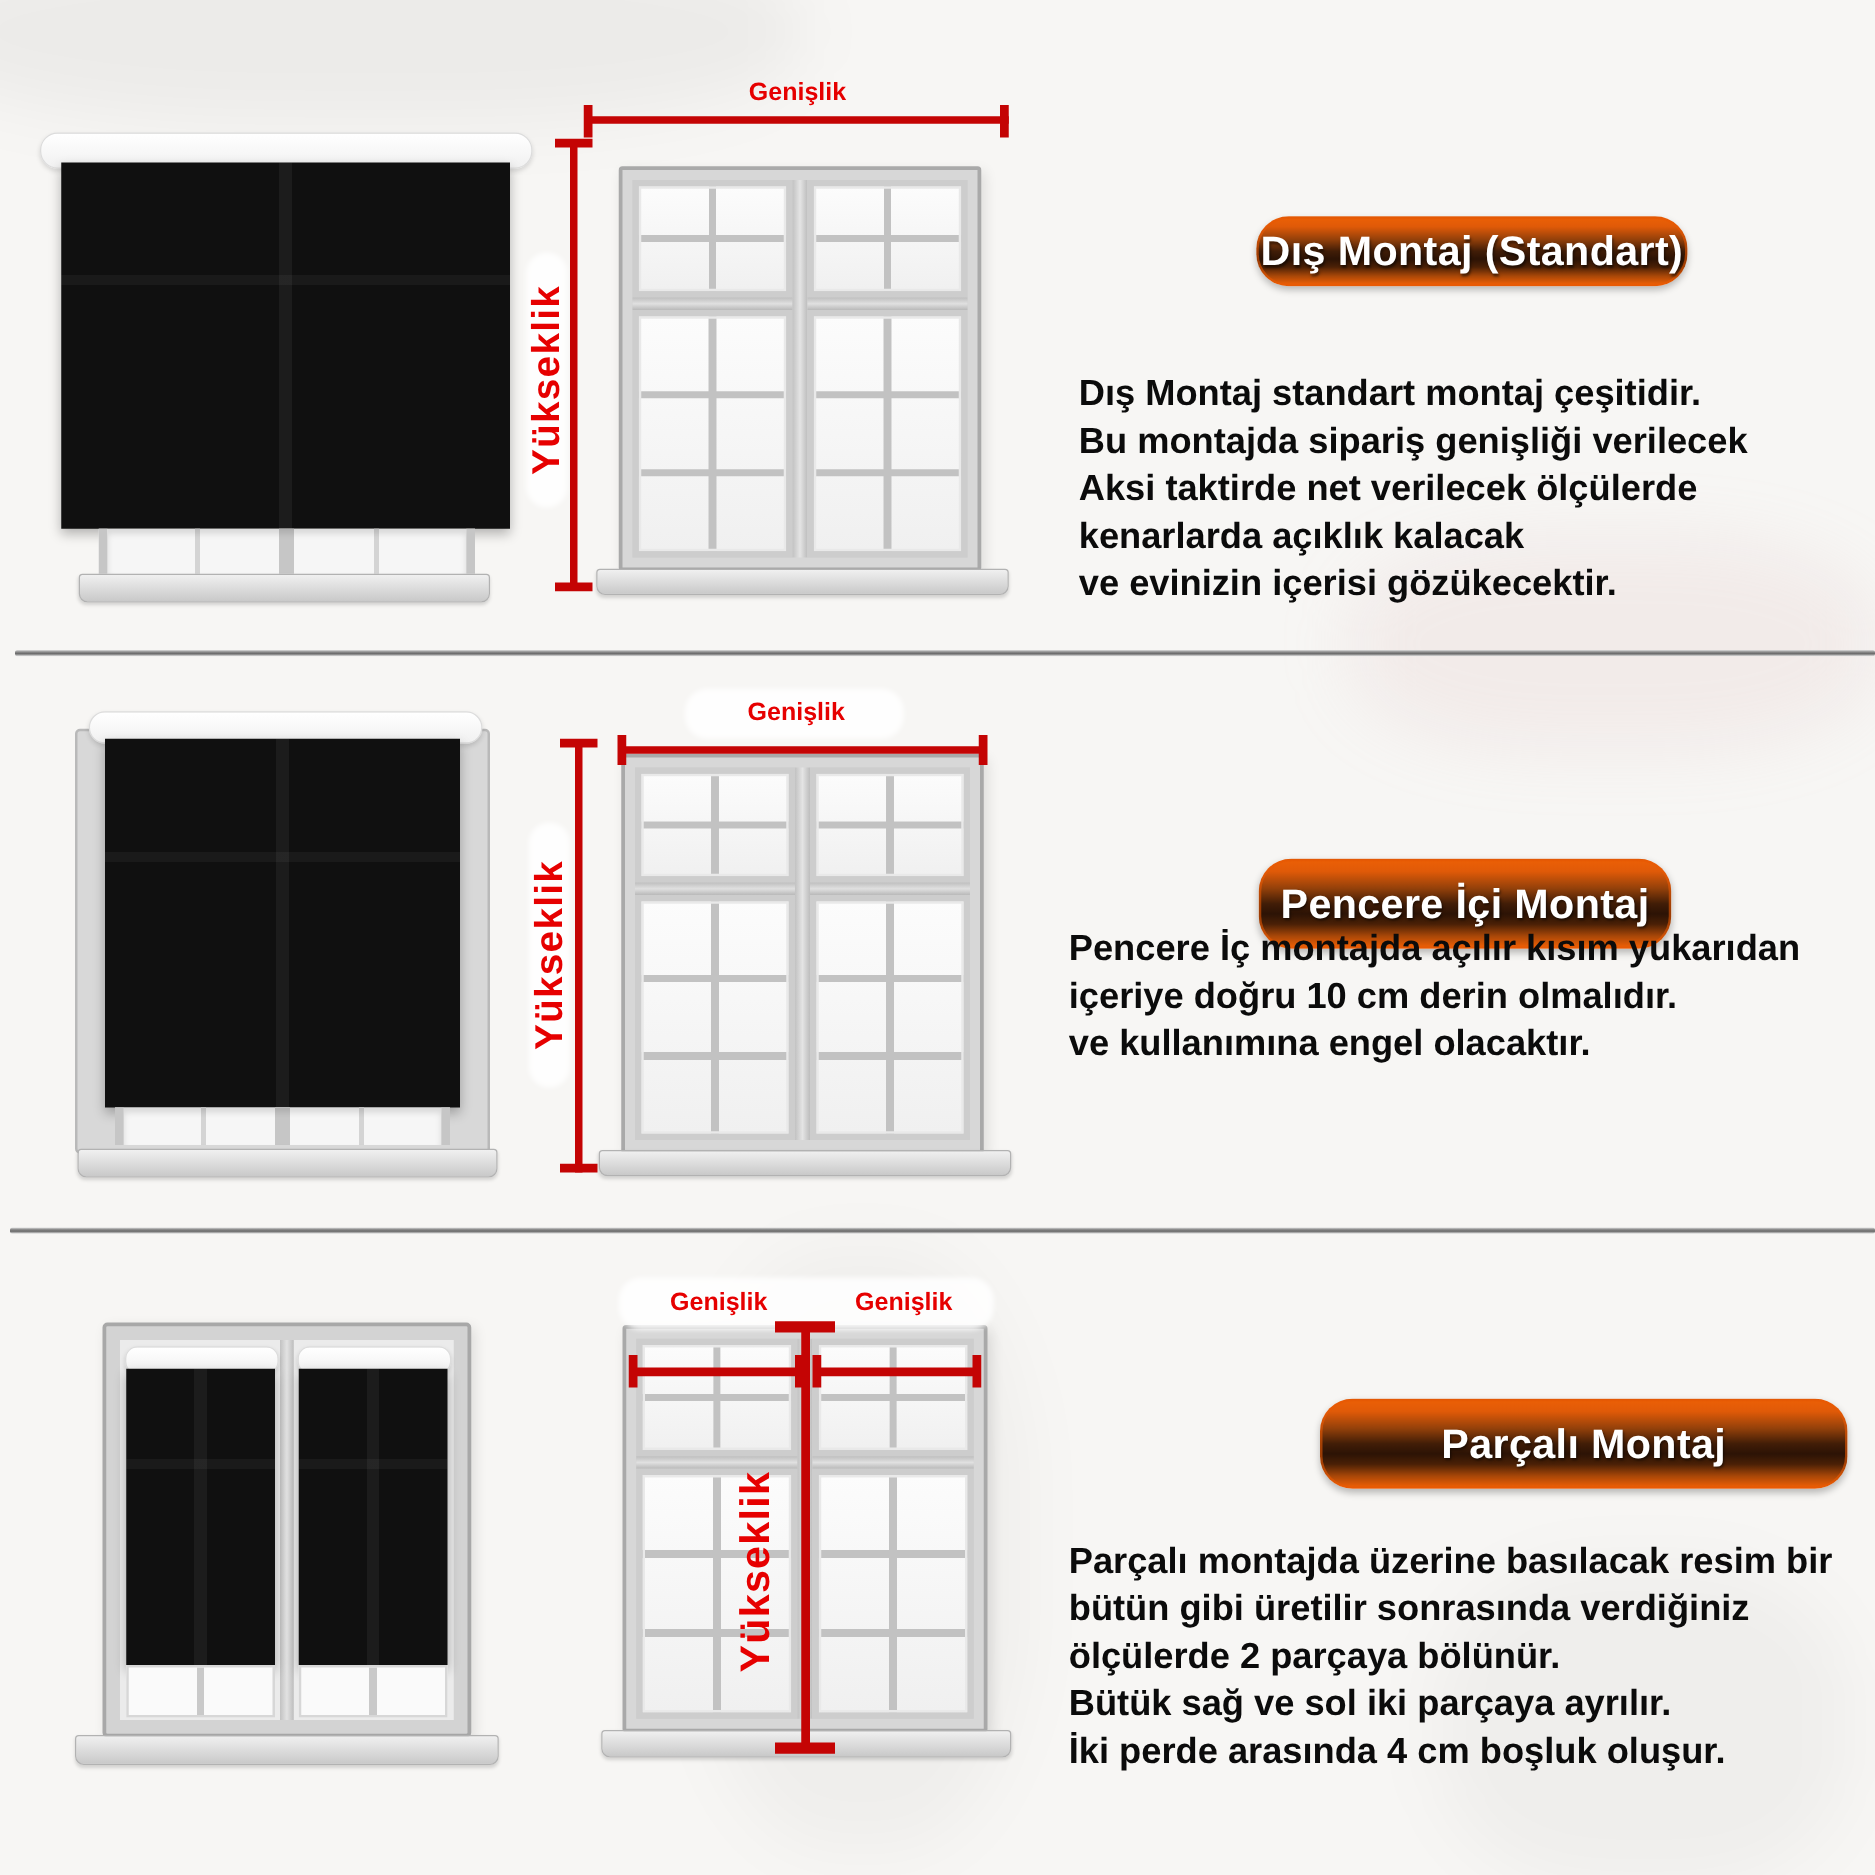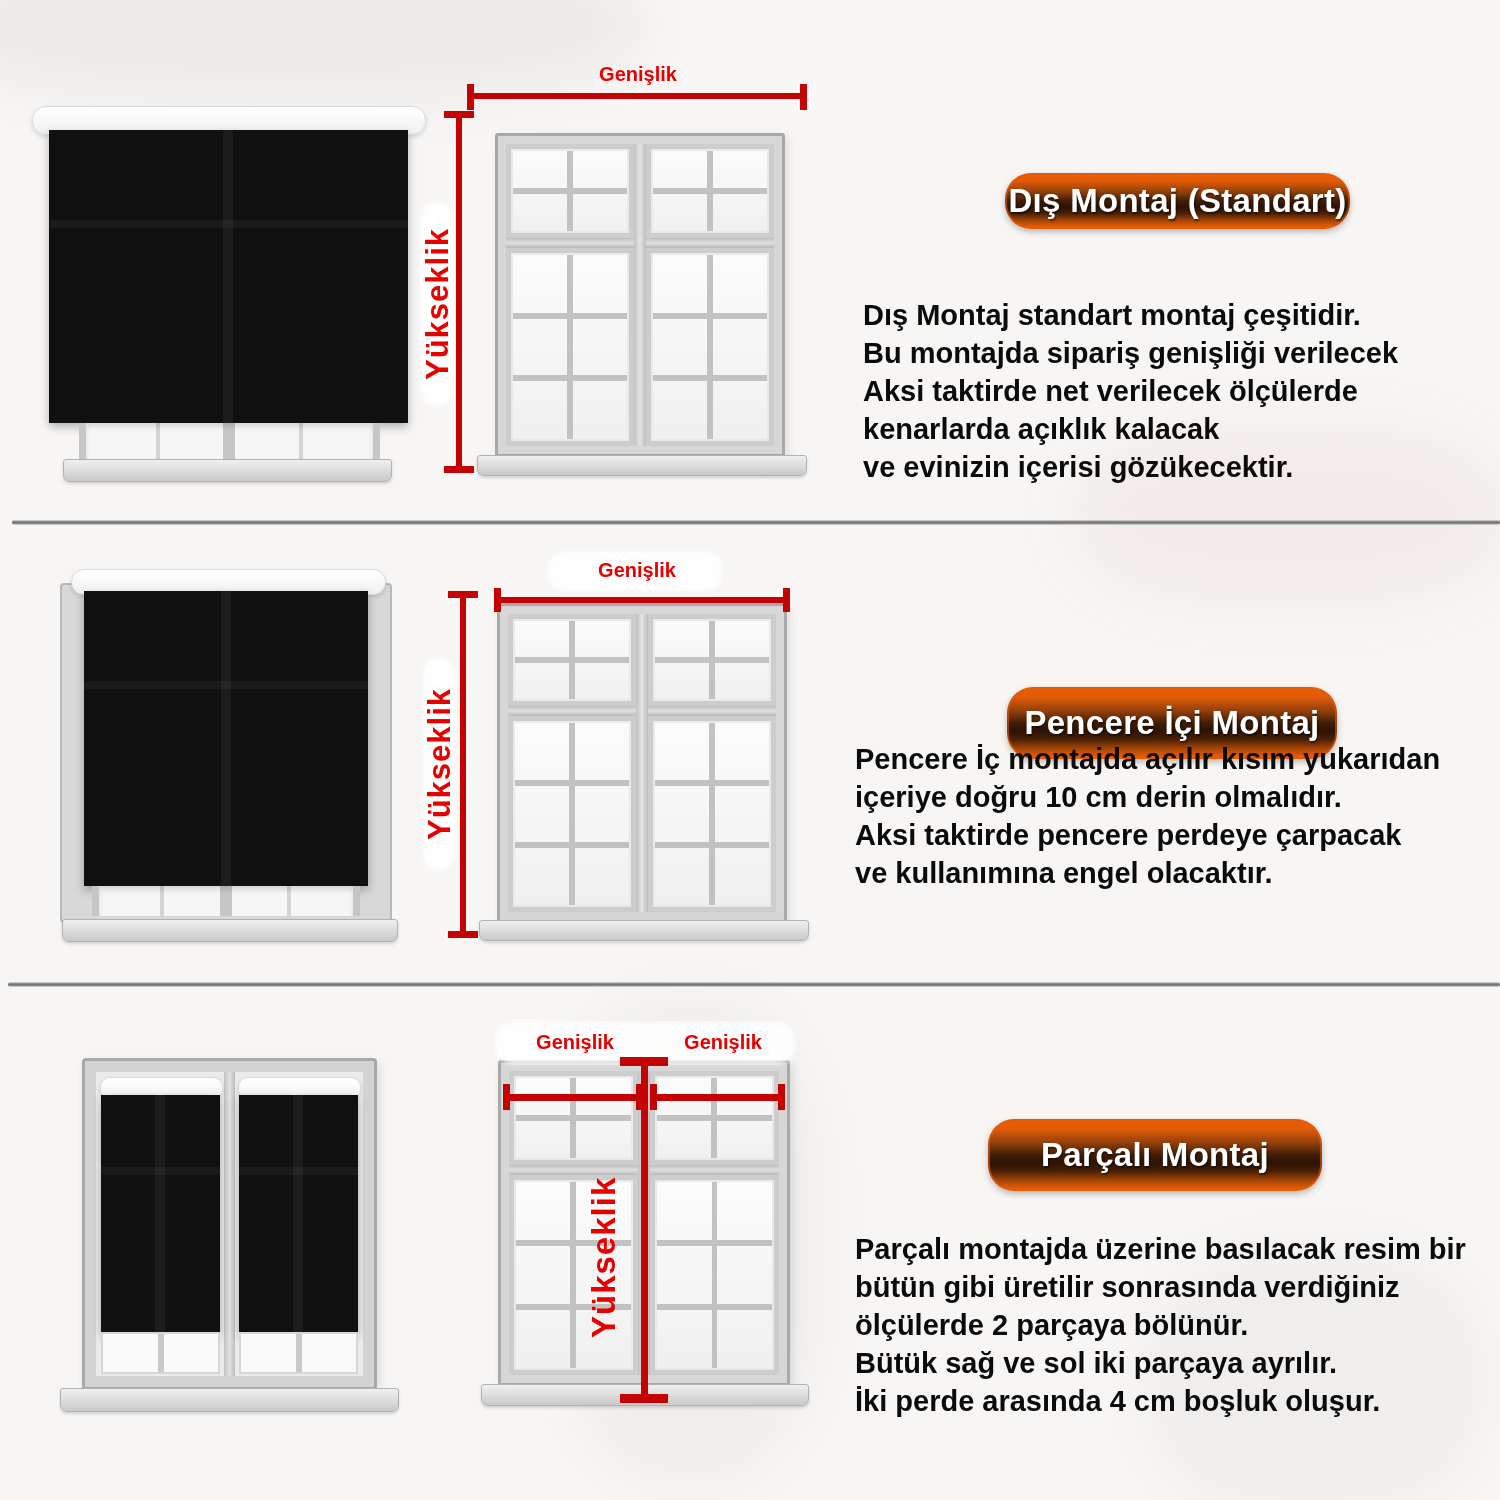--- a/index.html
+++ b/index.html
@@ -168,21 +168,20 @@
     <div class="tick" style="left:448px;top:591px;width:30px;height:7px;"></div>
     <div class="tick" style="left:448px;top:931px;width:30px;height:7px;"></div>
     <div class="vlabel" style="left:422px;top:660px;width:35px;height:208px;">Yükseklik</div>
 
     <div class="badge" style="left:1007px;top:640px;width:330px;height:72px;margin-top:47px;">
       <span>Pencere İçi Montaj</span>
     </div>
     <div class="desc" style="left:855px;top:740px;">
       <div>Pencere İç montajda açılır kısım yukarıdan</div>
       <div>içeriye doğru 10 cm derin olmalıdır.</div>
-      <div>Aksi taktirde pencere perdeye çarpacak</div>
       <div>ve kullanımına engel olacaktır.</div>
     </div>
   </section>
 
   <div class="divider" style="left:8px;top:982px;width:1492px;"></div>
 
   <section>
 
     <div class="frame-rect" style="left:82px;top:1058px;width:295px;height:332px;background:#d3d3d3;border:3px solid #a8a8a8;border-radius:4px;box-shadow:3px 4px 10px rgba(0,0,0,0.10);"></div>
     <div class="frame-rect" style="left:96px;top:1072px;width:267px;height:304px;background:#ebebeb;"></div>
@@ -219,21 +218,21 @@
     <div class="tick" style="left:636px;top:1084px;width:7px;height:26px;"></div>
     <div class="hline" style="left:652px;top:1094px;width:132px;height:7px;"></div>
     <div class="tick" style="left:650px;top:1084px;width:7px;height:26px;"></div>
     <div class="tick" style="left:778px;top:1084px;width:7px;height:26px;"></div>
 
     <div class="vline" style="left:641px;top:1062px;width:7px;height:338px;"></div>
     <div class="tick" style="left:620px;top:1057px;width:48px;height:9px;"></div>
     <div class="tick" style="left:620px;top:1394px;width:48px;height:9px;"></div>
     <div class="vlabel" style="left:585px;top:1155px;width:38px;height:205px;font-size:33px;">Yükseklik</div>
 
-    <div class="badge" style="left:988px;top:1119px;width:334px;height:72px;">
+    <div class="badge" style="left:1056px;top:1119px;width:422px;height:72px;">
       <span>Parçalı Montaj</span>
     </div>
     <div class="desc" style="left:855px;top:1230px;">
       <div>Parçalı montajda üzerine basılacak resim bir</div>
       <div>bütün gibi üretilir sonrasında verdiğiniz</div>
       <div>ölçülerde 2 parçaya bölünür.</div>
       <div>Bütük sağ ve sol iki parçaya ayrılır.</div>
       <div>İki perde arasında 4 cm boşluk oluşur.</div>
     </div>
   </section>

